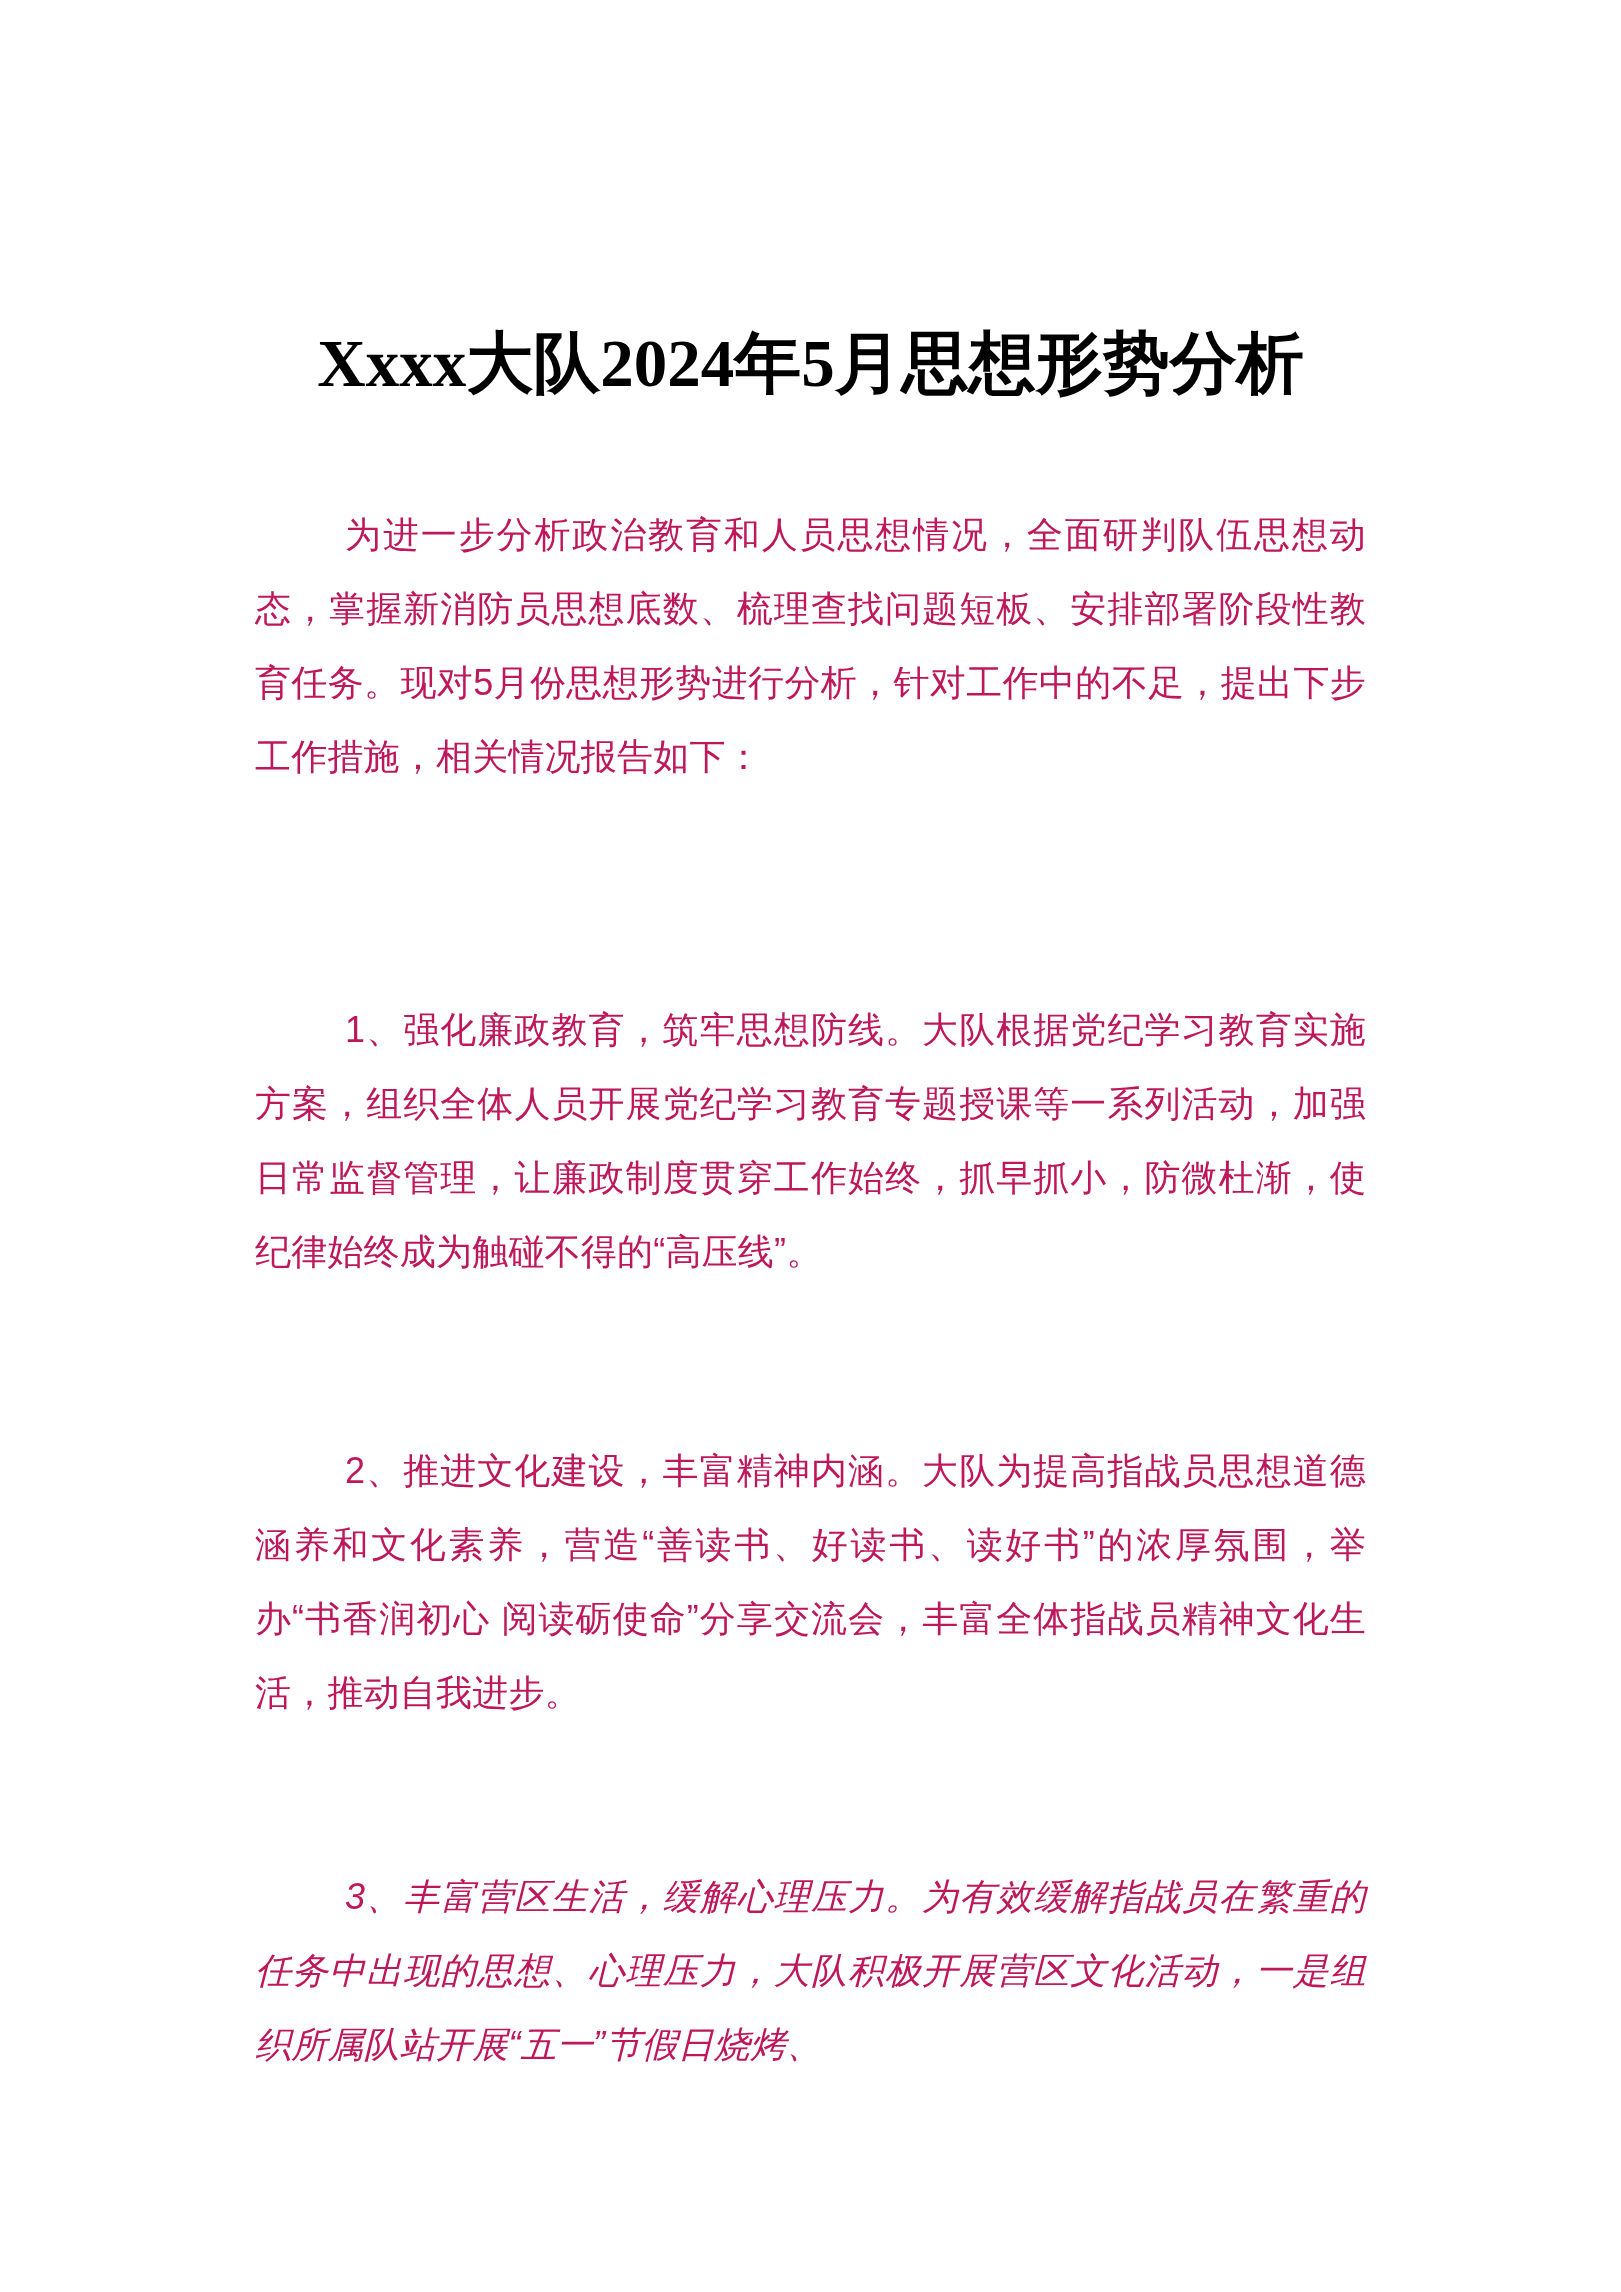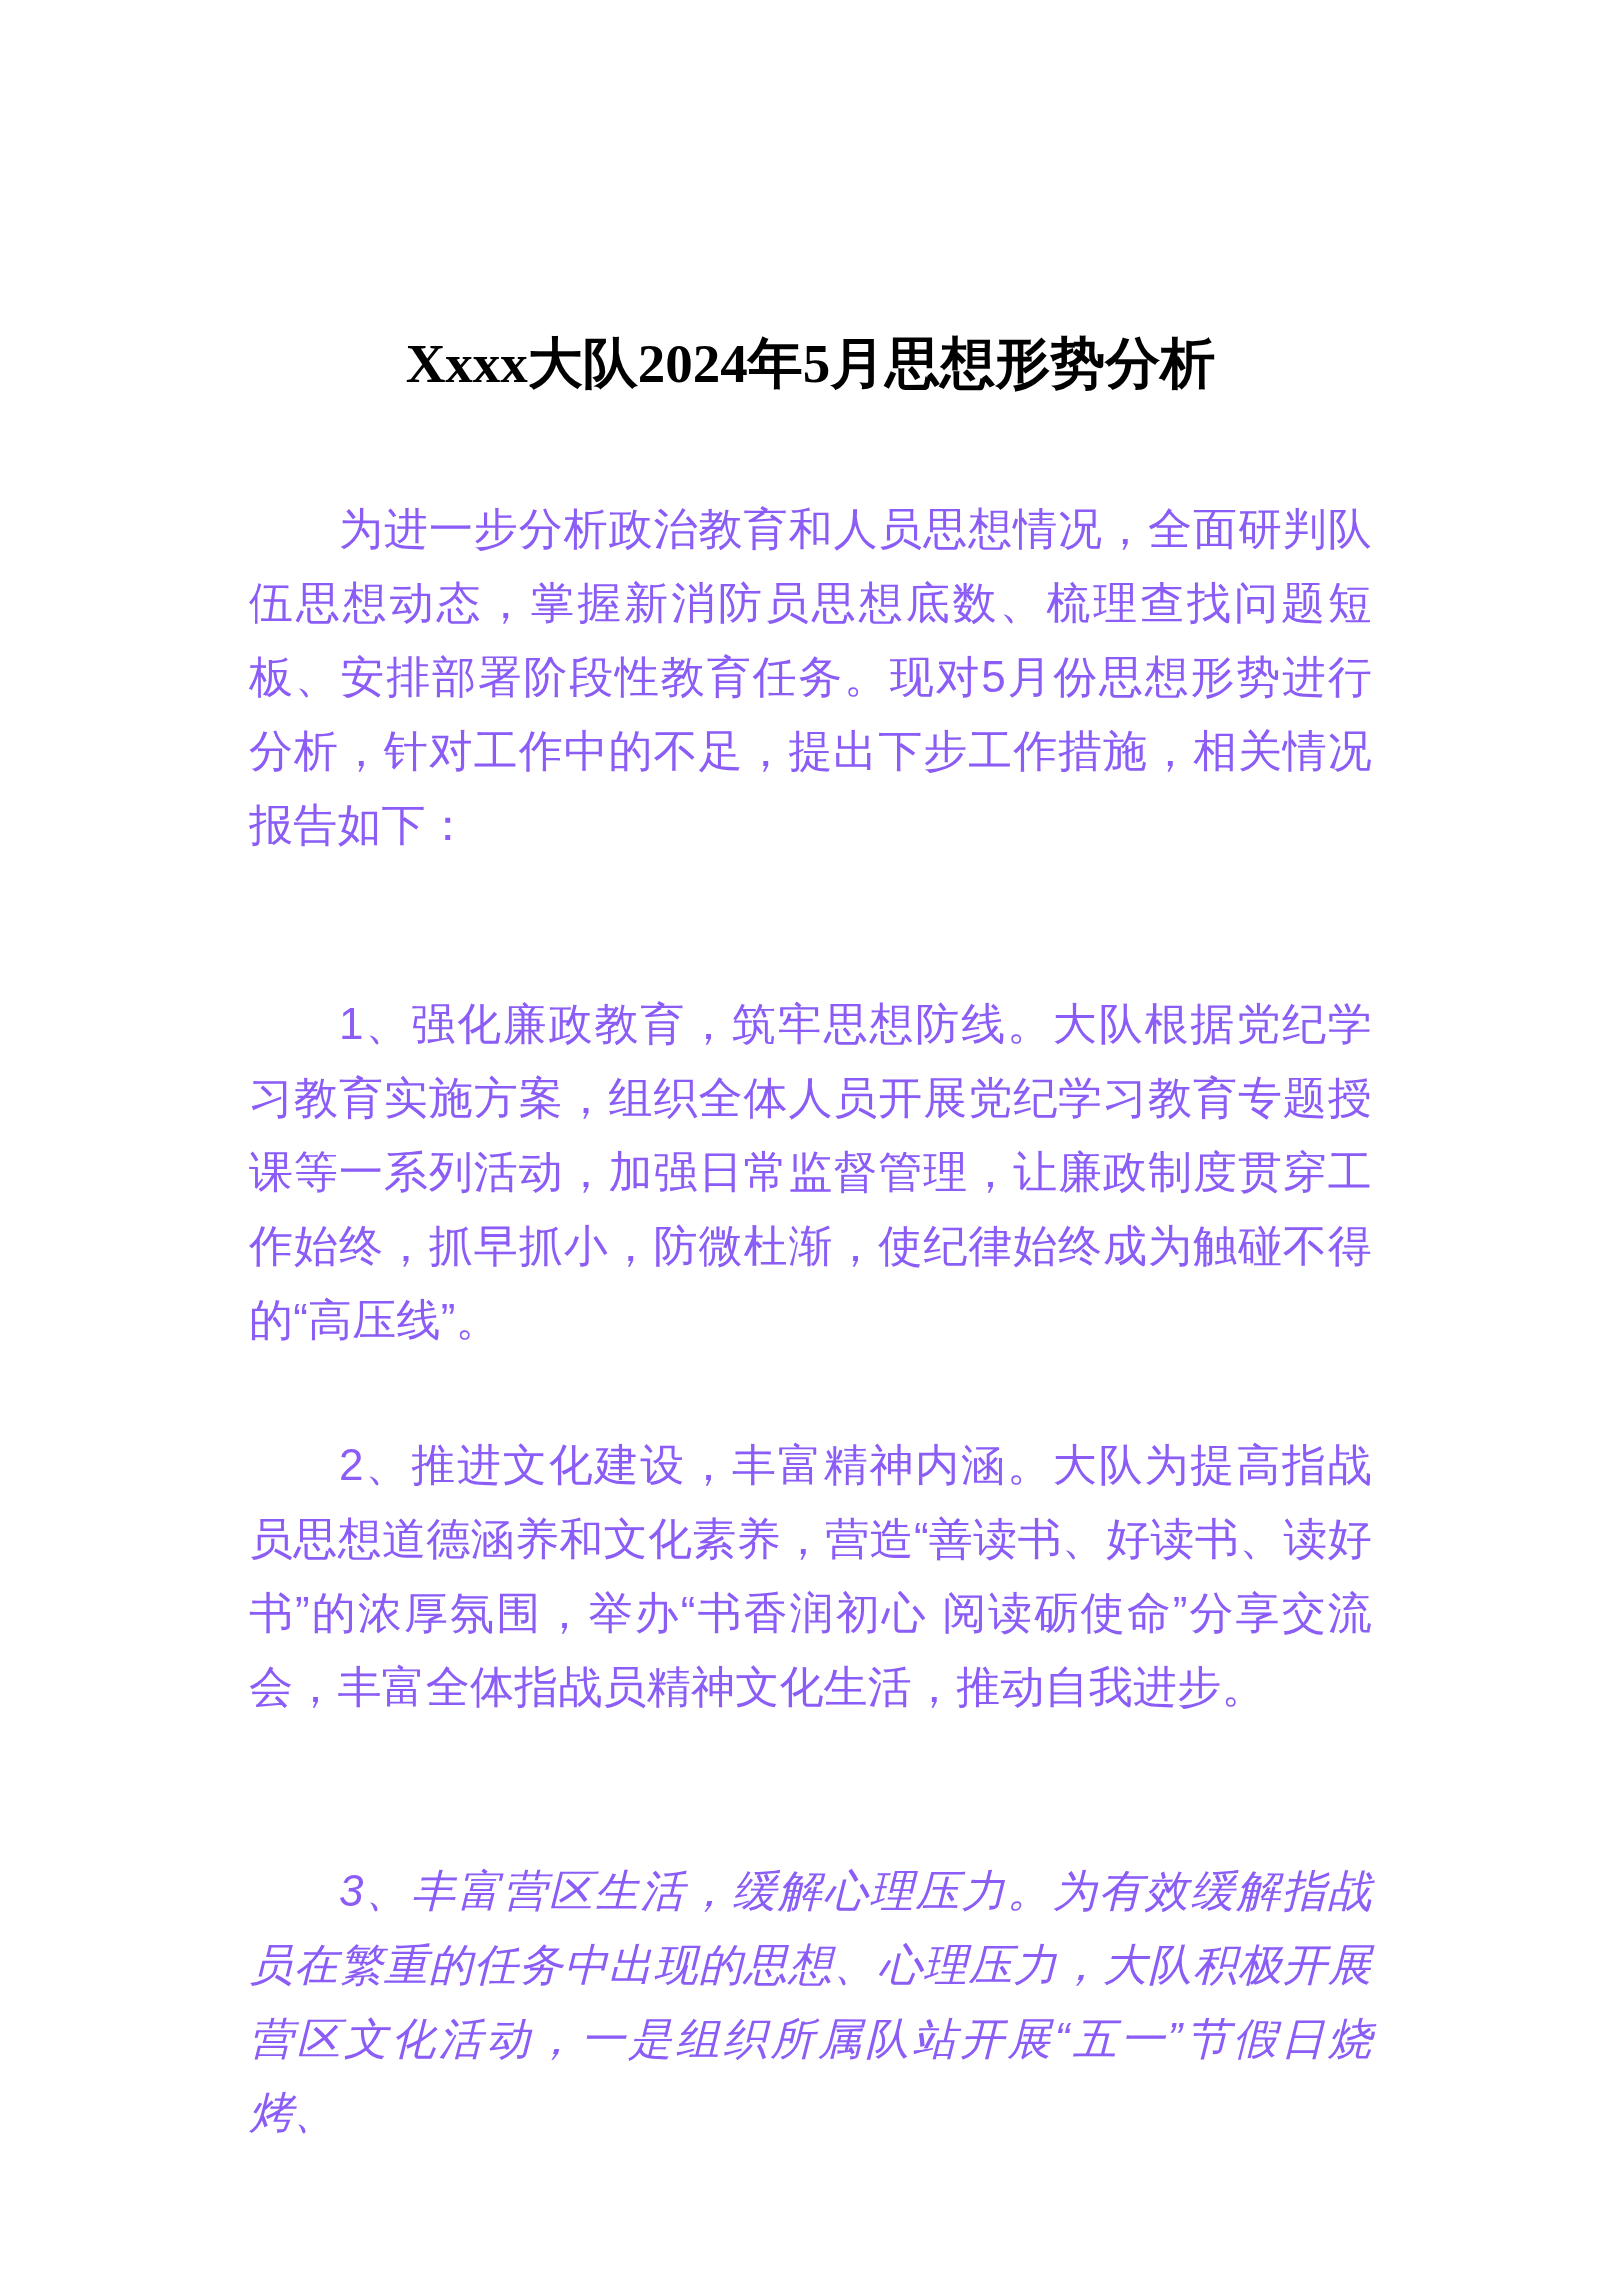--- a/index.html
+++ b/index.html
@@ -28,44 +28,44 @@
   
   .doc-title {
     margin: 0;
     padding: 0;
     position: absolute;
     top: 325px;
     left: 0;
     width: 1127px;
     text-align: center;
     font-family: "Liberation Serif", "DejaVu Serif", serif;
-    font-size: 55px;
+    font-size: 67px;
     line-height: 76px;
     font-weight: 700;
     color: #000000;
     letter-spacing: 0px;
     white-space: nowrap;
   }
   .doc-title .cjk {
     font-family: "Liberation Sans", "DejaVu Sans", sans-serif;
     font-weight: 700;
   }
   .doc-title .latin {
     font-family: "Liberation Serif", "DejaVu Serif", serif;
     font-weight: 600;
   }
 
   
   .para {
-    margin: 2px;
+    margin: 8px;
     padding: 0;
     font-family: "Liberation Sans", "DejaVu Sans", sans-serif;
-    font-size: 44px;
+    font-size: 36px;
     line-height: 74px;
-    color: #8b5cf6;
+    color: #be185d;
     text-align: justify;
     text-justify: inter-ideograph;
     font-weight: 400;
     letter-spacing: 0.2px;
   }
   .para.indent {
     text-indent: 90px;
   }
 
   .block {

